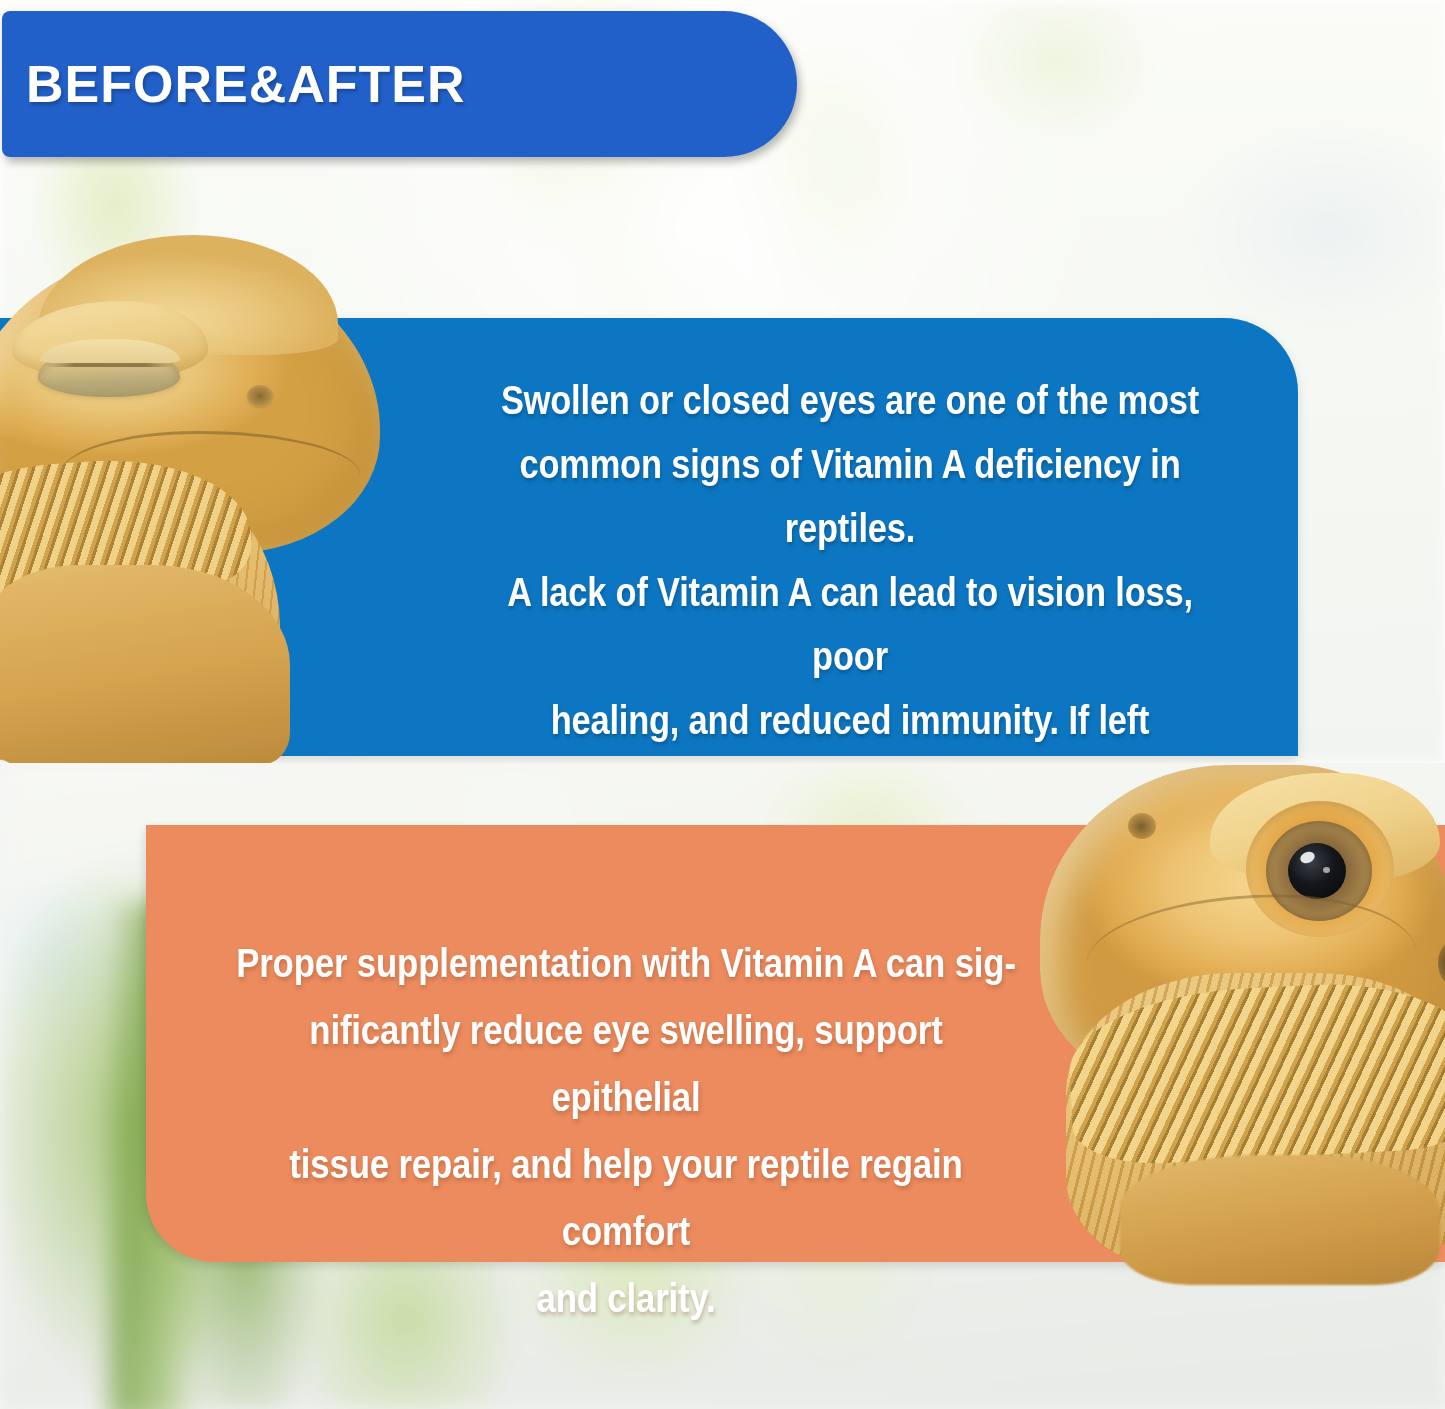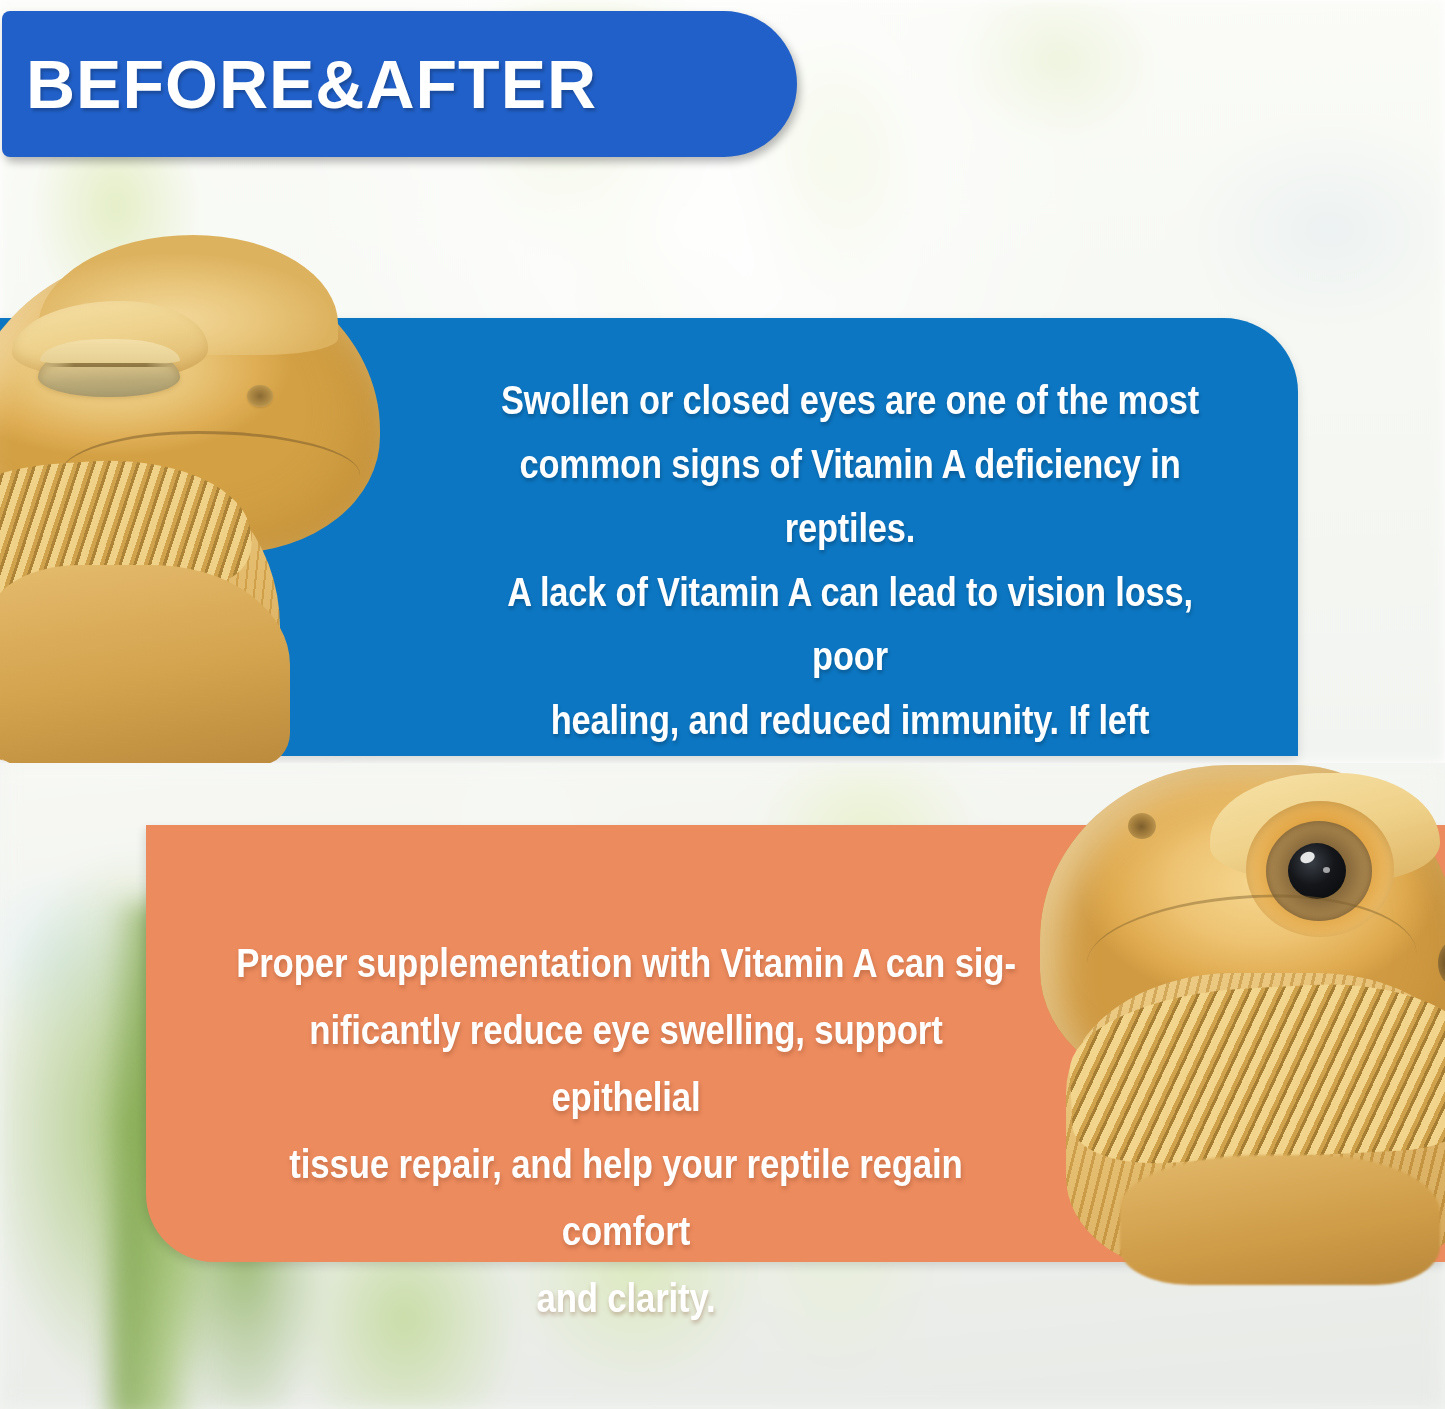--- a/index.html
+++ b/index.html
@@ -180,21 +180,21 @@
     width: 795px; height: 146px;
     background: #2160c8;
     border-radius: 8px 73px 73px 8px;
     box-shadow: 3px 5px 9px rgba(0,0,0,0.28);
   }
   .badge-label {
     position: absolute;
     left: 24px; top: 31px;
     color: #ffffff;
     font-family: "Liberation Sans", sans-serif;
-    font-size: 68px;
+    font-size: 52px;
     font-weight: 700;
     letter-spacing: 1px;
     line-height: 84px;
     text-shadow: 2px 3px 3px rgba(0,0,0,0.22);
   }
 
   
   .bottom-section {
     position: absolute;
     left: 0; top: 763px;

